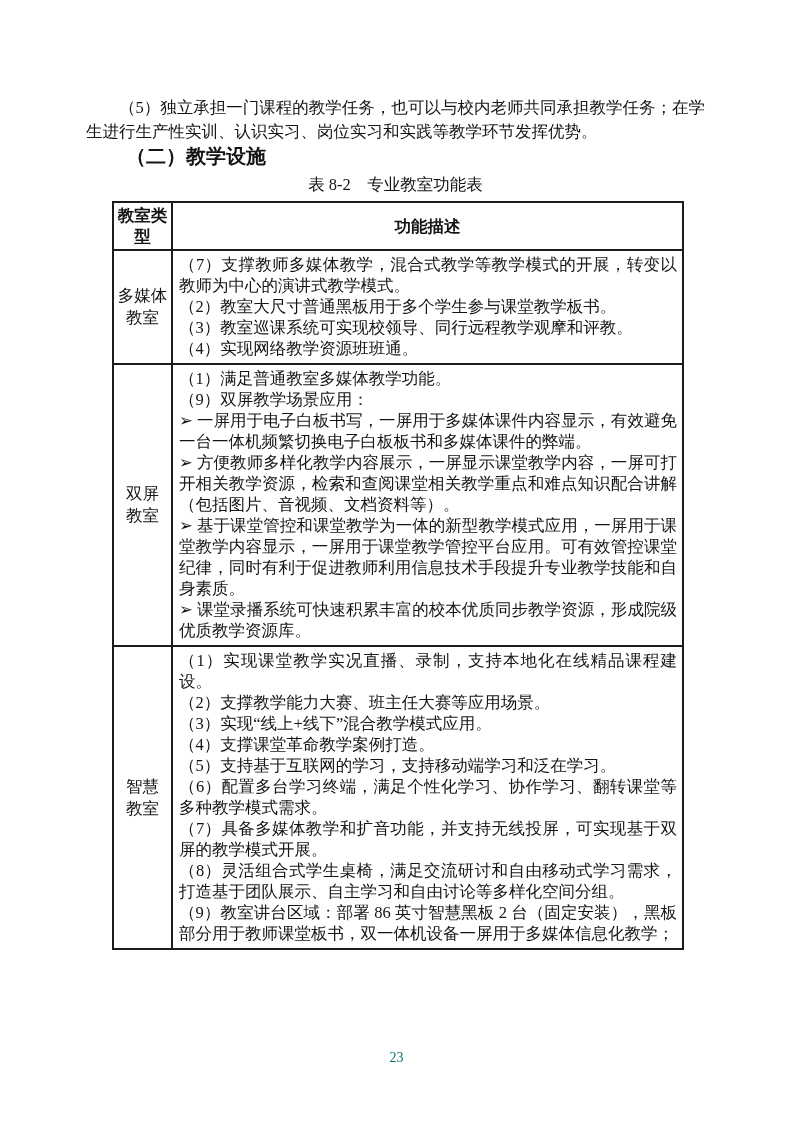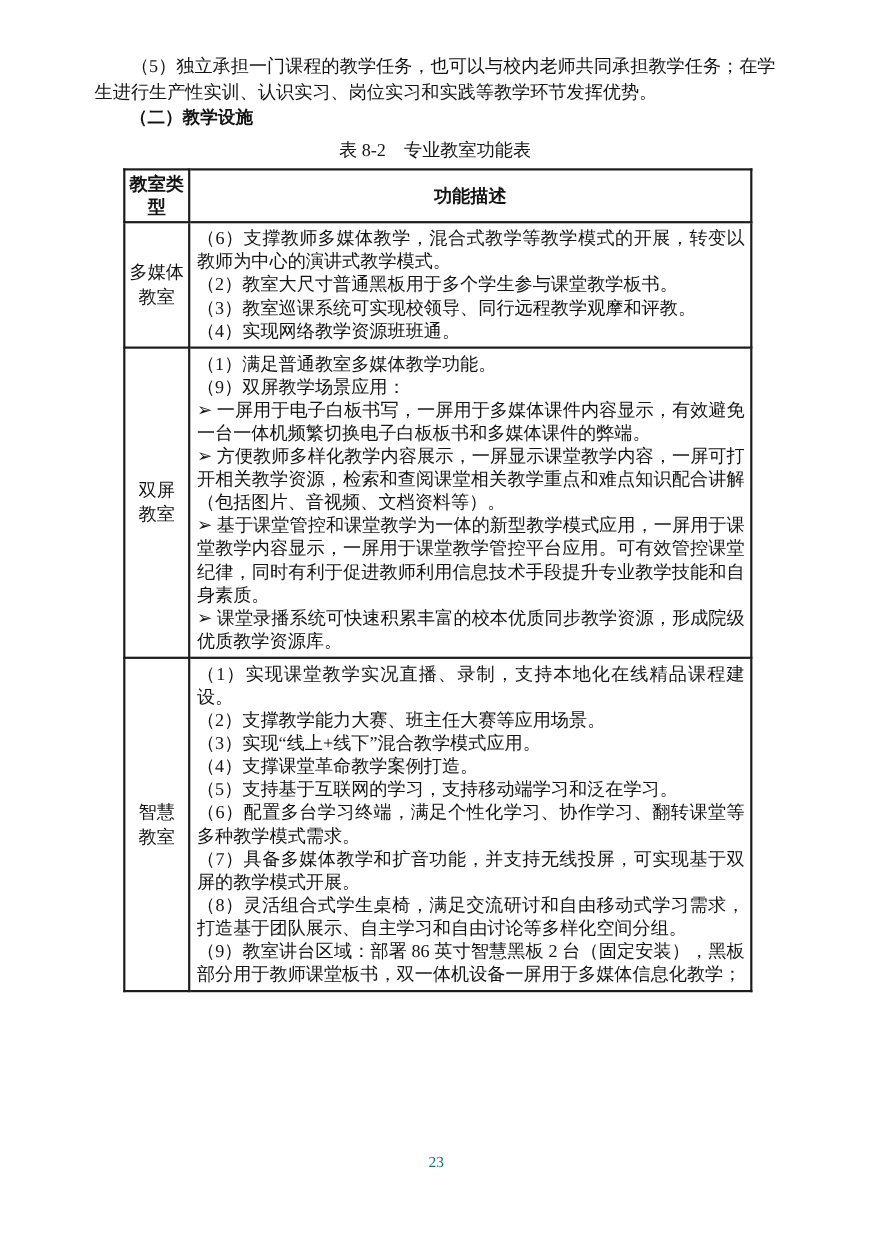--- a/index.html
+++ b/index.html
@@ -5,31 +5,31 @@
   * { margin: 0; padding: 0; box-sizing: border-box; }
   html, body { background: #ffffff; }
   .page {
     width: 793px;
     height: 1122px;
     margin: 0 auto;
     background: #ffffff;
     position: relative;
     font-family: "Liberation Serif", "DejaVu Serif", serif;
     color: #141414;
-    padding: 48px 88px 0 86px;
+    padding: 96px 88px 0 86px;
     overflow: hidden;
   }
   .body-text {
     font-size: 16.5px;
     line-height: 24px;
     text-align: justify;
     text-indent: 2em;
   }
   .doc-heading {
-    font-size: 16px;
+    font-size: 20px;
     line-height: 24px;
     font-weight: bold;
     text-indent: 2em;
   }
   .table-title {
     font-size: 16.5px;
     line-height: 25px;
     font-weight: normal;
     text-align: center;
     margin-top: 4px;
@@ -104,21 +104,21 @@
         <tr>
       <th class="col-type">教室类
 型</th>
       <th>功能描述</th>
     </tr>
 
     <tr>
       <td class="cell-type">多媒体
 教室</td>
       <td class="cell-desc">
-        <p>（6）支撑教师多媒体教学，混合式教学等教学模式的开展，转变以教师为中心的演讲式教学模式。</p>
+        <p>（7）支撑教师多媒体教学，混合式教学等教学模式的开展，转变以教师为中心的演讲式教学模式。</p>
         <p>（2）教室大尺寸普通黑板用于多个学生参与课堂教学板书。</p>
         <p>（3）教室巡课系统可实现校领导、同行远程教学观摩和评教。</p>
         <p>（4）实现网络教学资源班班通。</p>
       </td>
     </tr>
 
     <tr>
       <td class="cell-type">双屏
 教室</td>
       <td class="cell-desc">

